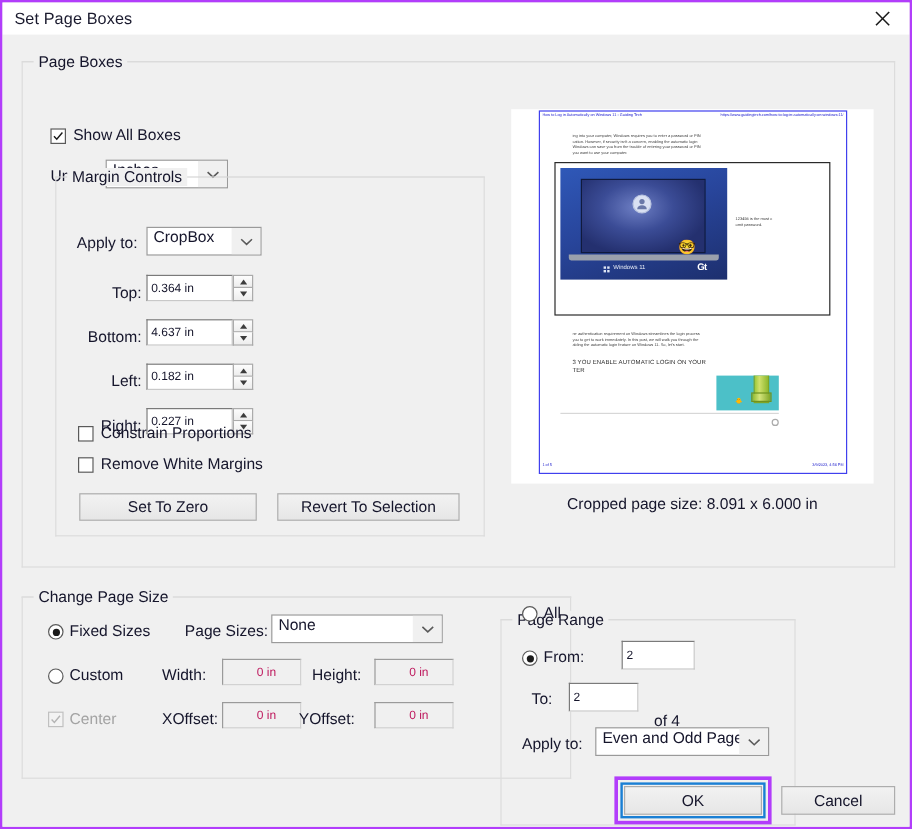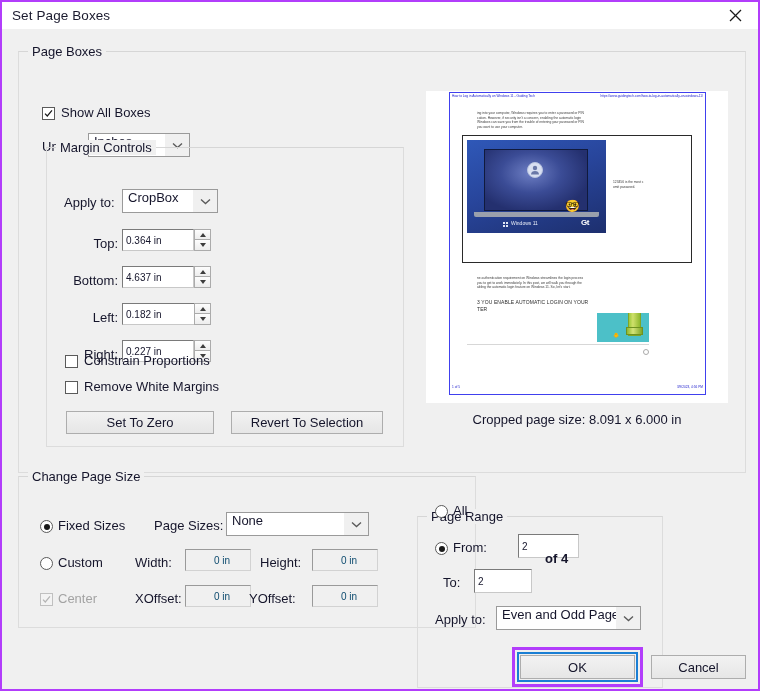--- a/index.html
+++ b/index.html
@@ -76,21 +76,21 @@
     left: 9px;
     background: #f0f0f0;
     padding: 0 4px;
     font-size: 13px;
     color: #15152b;
     white-space: nowrap;
   }
 
   #grp-pageboxes { left: 16px; top: 22px; width: 728px; height: 422px; }
   #grp-margin    { left: 44px; top: 118px; width: 358px; height: 300px; }
-  #grp-changesize{ left: 16px; top: 447px; width: 458px; height: 152px; }
+  #grp-changesize{ left: 16px; top: 468px; width: 458px; height: 152px; }
   #grp-pagerange { left: 415px; top: 443px; width: 246px; height: 172px; margin-top: 44px; }
 
   
   .lbl {
     position: absolute;
     font-size: 13px;
     color: #15152b;
     white-space: nowrap;
   }
   .lbl.dim { color: #a3a3a3; }
@@ -138,21 +138,21 @@
     color: #15152b;
     padding: 1px 0 0 3px;
     line-height: 1;
     display: flex;
     align-items: center;
     overflow: hidden;
     white-space: nowrap;
   }
   .tinput.disabled {
     background: #f0f0f0;
-    color: #0c4a6e;
+    color: #be185d;
     border-color: #9a9a9a;
     border-right-color: #d2d2d2;
     border-bottom-color: #d2d2d2;
     padding-left: 28px;
   }
 
   
   .spinner {
     position: absolute;
     width: 17px;
@@ -619,21 +619,21 @@
     <span class="lbl" style="left:451px; top:474px;">All</span>
 
     <div class="radio" style="left:433px; top:513px;">
         <i class="dot"></i>
       </div>
     <span class="lbl" style="left:451px; top:511px;">From:</span>
     <div class="tinput" style="left:516px; top:505px; width:61px; height:24px;">2</div>
 
     <span class="lbl" style="left:441px; top:546px;">To:</span>
     <div class="tinput" style="left:472px; top:540px; width:58px; height:24px;">2</div>
-    <span class="lbl" style="left:543px; top:522px;font-weight:bold;">of 4</span>
+    <span class="lbl" style="left:543px; top:564px;">of 4</span>
 
     <span class="lbl" style="left:433px; top:583px;">Apply to:</span>
     <div class="combo" style="left:494px; top:577px; width:145px; height:24px;">
       <span>Even and Odd Pages</span>
       <span class="combo-arrow">
         <svg width="11" height="7" viewBox="0 0 11 7">
             <polyline points="1,1.4 5.5,5.6 10,1.4" fill="none" stroke="#5a5a5a" stroke-width="1.3"></polyline>
           </svg>
       </span>
     </div>

